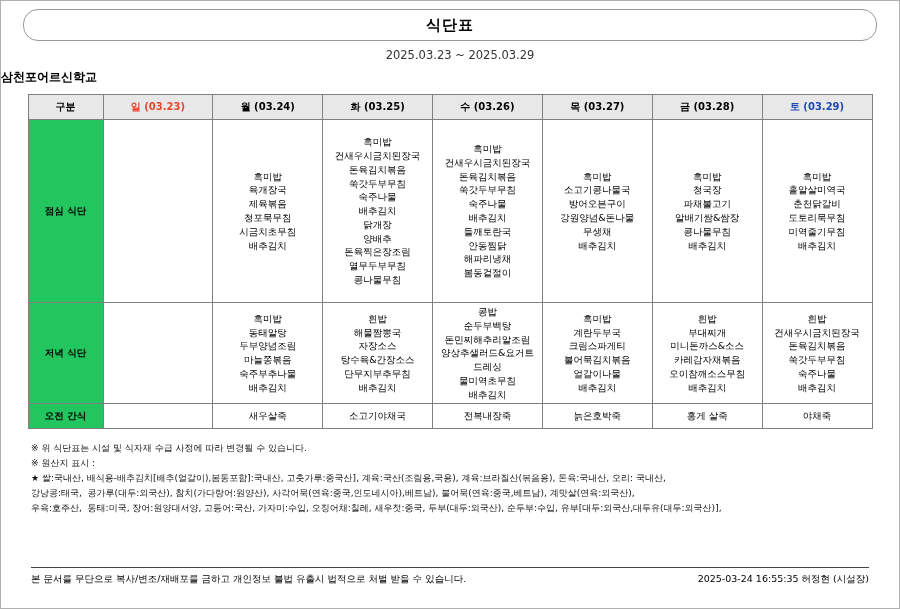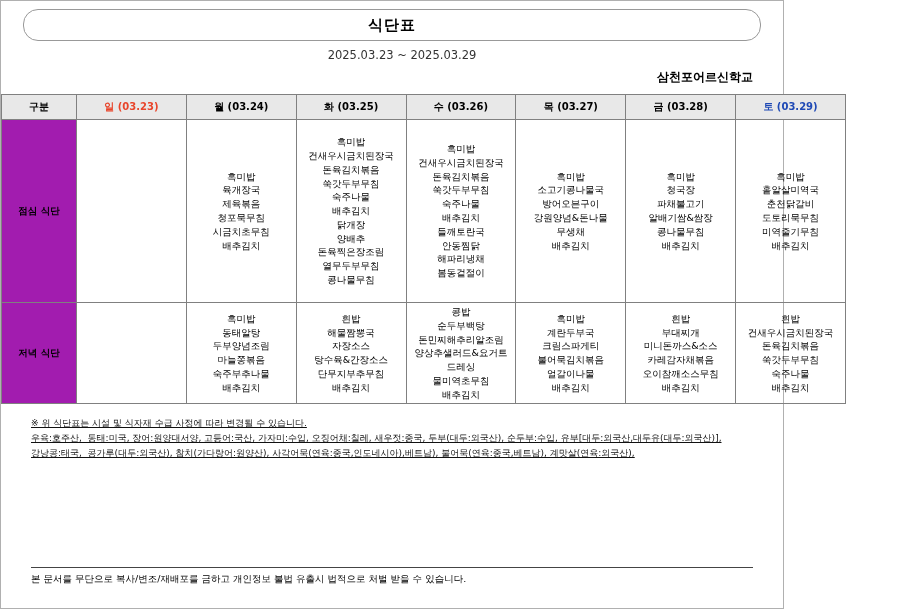--- a/index.html
+++ b/index.html
@@ -9,21 +9,21 @@
   body {
     width: 900px;
     height: 609px;
     background: #ffffff;
     font-family: "DejaVu Sans", "Liberation Sans", sans-serif;
     color: #000000;
     overflow: hidden;
   }
   .page {
     position: relative;
-    width: 784px;
+    width: 900px;
     height: 609px;
     box-sizing: border-box;
     border: 1px solid #b0b0b0;
     padding: 0;
   }
   .title-bar {
     margin: 8px 22px 0 22px;
     height: 30px;
     border: 1px solid #999999;
     border-radius: 15px;
@@ -38,21 +38,21 @@
     letter-spacing: 1px;
   }
   .date-range {
     text-align: center;
     font-size: 11.5px;
     margin-top: 7px;
     color: #333333;
     margin-left: 20px;
   }
   .school-name {
-    text-align: right;
+    text-align: left;
     font-size: 12px;
     font-weight: bold;
     margin: 7px 30px 6px 0;
     font-family: Liberation Mono, monospace;
   }
   table.menu {
     border-collapse: collapse;
     margin: 8px auto;
     width: 845px;
     table-layout: fixed;
@@ -66,36 +66,36 @@
     line-height: 1.45;
   }
   table.menu thead th {
     background: #e8e8e8;
     height: 20px;
     font-size: 10px;
     font-weight: bold;
   }
   .col-label {
     width: 72px;
-    background: #a21caf;
+    background: #22c55e;
     font-weight: bold;
     font-size: 10px;
   }
   .sun { color: #e8452b; }
   .sat { color: #1f49b5; }
   .cell-lunch { height: 178px; vertical-align: middle; }
   .cell-dinner { height: 88px; vertical-align: middle; }
   .cell-snack { height: 20px; }
   .notes {
     margin: 12px 30px 0 30px;
     font-size: 9px;
     line-height: 1.65;
     color: #111111;
   }
-  .notes .line { white-space: pre-wrap; text-decoration: underline; }
+  .notes .line { white-space: pre-wrap; }
   .notes .origin-wrap { display: block; }
   .footer {
     position: absolute;
     left: 0;
     right: 0;
     bottom: 10px;
     padding: 12px 30px;
     box-sizing: border-box;
     margin-top: 32px;
   }
@@ -152,29 +152,42 @@
       <tr>
         <td class="col-label">저녁 식단</td>
         <td class="cell-dinner"></td>
         <td class="cell-dinner">흑미밥<br>동태알탕<br>두부양념조림<br>마늘쫑볶음<br>숙주부추나물<br>배추김치</td>
         <td class="cell-dinner">흰밥<br>해물짬뽕국<br>자장소스<br>탕수육&amp;간장소스<br>단무지부추무침<br>배추김치</td>
         <td class="cell-dinner">콩밥<br>순두부백탕<br>돈민찌해추리알조림<br>양상추샐러드&amp;요거트<br>드레싱<br>물미역초무침<br>배추김치</td>
         <td class="cell-dinner">흑미밥<br>계란두부국<br>크림스파게티<br>불어묵김치볶음<br>얼갈이나물<br>배추김치</td>
         <td class="cell-dinner">흰밥<br>부대찌개<br>미니돈까스&amp;소스<br>카레감자채볶음<br>오이참깨소스무침<br>배추김치</td>
         <td class="cell-dinner">흰밥<br>건새우시금치된장국<br>돈육김치볶음<br>쑥갓두부무침<br>숙주나물<br>배추김치</td>
       </tr>
+      <tr>
+        <td class="col-label">오전 간식</td>
+        <td class="cell-snack"></td>
+        <td class="cell-snack">새우살죽</td>
+        <td class="cell-snack">소고기야채국</td>
+        <td class="cell-snack">전복내장죽</td>
+        <td class="cell-snack">늙은호박죽</td>
+        <td class="cell-snack">홍게 살죽</td>
+        <td class="cell-snack">야채죽</td>
+      </tr>
     </tbody>
   </table>
 
   <div class="notes">
     <div class="line">※ 위 식단표는 시설 및 식자재 수급 사정에 따라 변경될 수 있습니다.</div>
+    <div class="line origin-wrap">※ 원산지 표시 :</div>
+    <div class="line">★ 쌀:국내산, 배식용-배추김치[배추(얼갈이),봄동포함]:국내산, 고춧가루:중국산], 계육:국산(조림용,국용), 계육:브라질산(볶음용), 돈육:국내산, 오리: 국내산,</div>
+    <div class="line">강낭콩:태국,  콩가루(대두:외국산), 참치(가다랑어:원양산), 사각어묵(연육:중국,인도네시아),베트남), 불어묵(연육:중국,베트남), 계맛살(연육:외국산),</div>
     <div class="line">우육:호주산,  동태:미국, 장어:원양대서양, 고등어:국산, 가자미:수입, 오징어채:칠레, 새우젓:중국, 두부(대두:외국산), 순두부:수입, 유부[대두:외국산,대두유(대두:외국산)],</div>
-    <div class="line">강낭콩:태국,  콩가루(대두:외국산), 참치(가다랑어:원양산), 사각어묵(연육:중국,인도네시아),베트남), 불어묵(연육:중국,베트남), 계맛살(연육:외국산),</div>
   </div>
 
   <div class="footer">
     <div class="rule"></div>
     <div class="footer-row">
       <span class="footer-left">본 문서를 무단으로 복사/변조/재배포를 금하고 개인정보 불법 유출시 법적으로 처벌 받을 수 있습니다.</span>
+      <span class="footer-right">2025-03-24 16:55:35 허정현 (시설장)</span>
     </div>
   </div>
 
 </div>
 
 </body></html>

